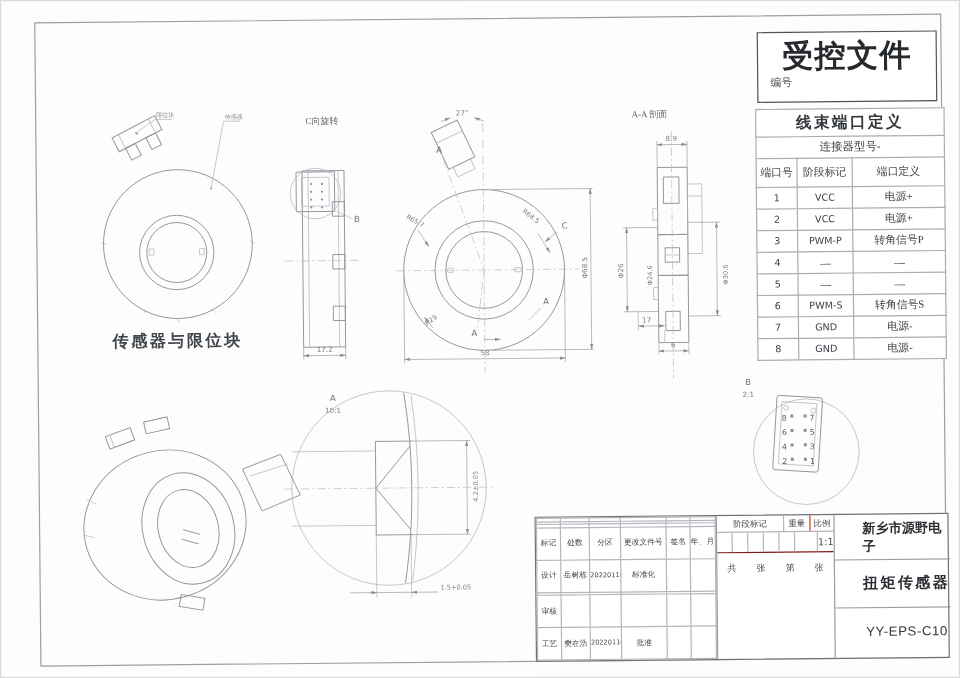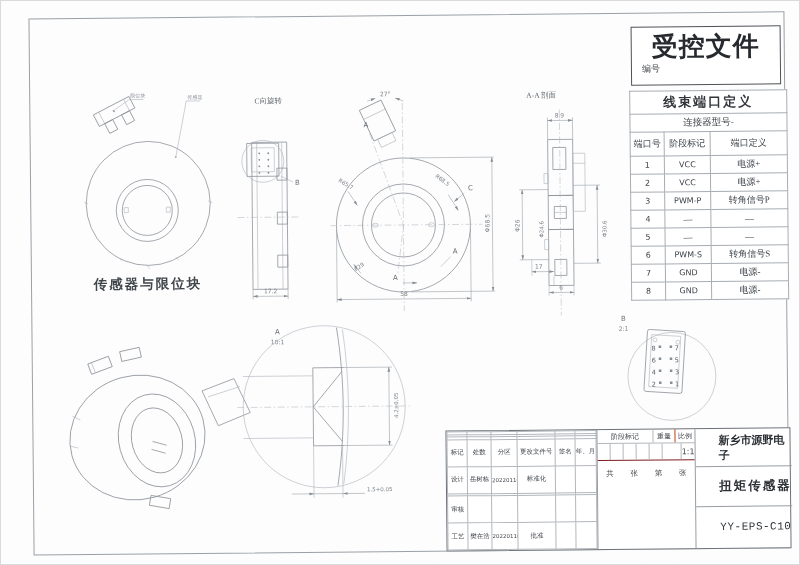--- a/index.html
+++ b/index.html
@@ -65,21 +65,21 @@
   .mrow{height:17px;display:flex;border-bottom:1px solid #7f1d1d;box-sizing:border-box;}
   .mrow i{width:14px;border-right:1px solid #b3b7bc;box-sizing:border-box;}
   .mrow .wt{width:22px;border-right:1px solid #b3b7bc;border-left:1px solid #b3b7bc;margin-left:-1px;box-sizing:border-box;}
   .mrow .sc{flex:1;display:flex;align-items:center;justify-content:center;
         font-size:8px;font-family:"DejaVu Sans",sans-serif;}
   .msheet{height:25px;display:flex;align-items:center;justify-content:space-around;font-size:7.5px;}
   .comp{position:absolute;left:248px;top:0;width:97px;height:100%;border-left:1px solid #989da3;box-sizing:border-box;}
   .comp div{display:flex;align-items:center;justify-content:center;box-sizing:border-box;padding-left:23px;}
   .c1{height:38px;font-size:11px;border-bottom:1px solid #989da3;color:#2c3034;font-weight:600;}
   .c2{height:40px;font-size:12.5px;border-bottom:1px solid #989da3;color:#2c3034;font-weight:600;letter-spacing:2px;}
-  .c3{height:40px;font-size:11px;letter-spacing:0.5px;font-family:Liberation Mono, monospace;color:#33373c;}
+  .c3{height:40px;font-size:11px;letter-spacing:0.5px;font-family:Liberation Sans, sans-serif;color:#33373c;}
 </style>
 </head>
 <body>
 
 <div class="page">
  <div class="sheet">
   <div class="frame"></div>
 
   <svg width="758" height="537" viewBox="0 0 758 537">
     <defs>

